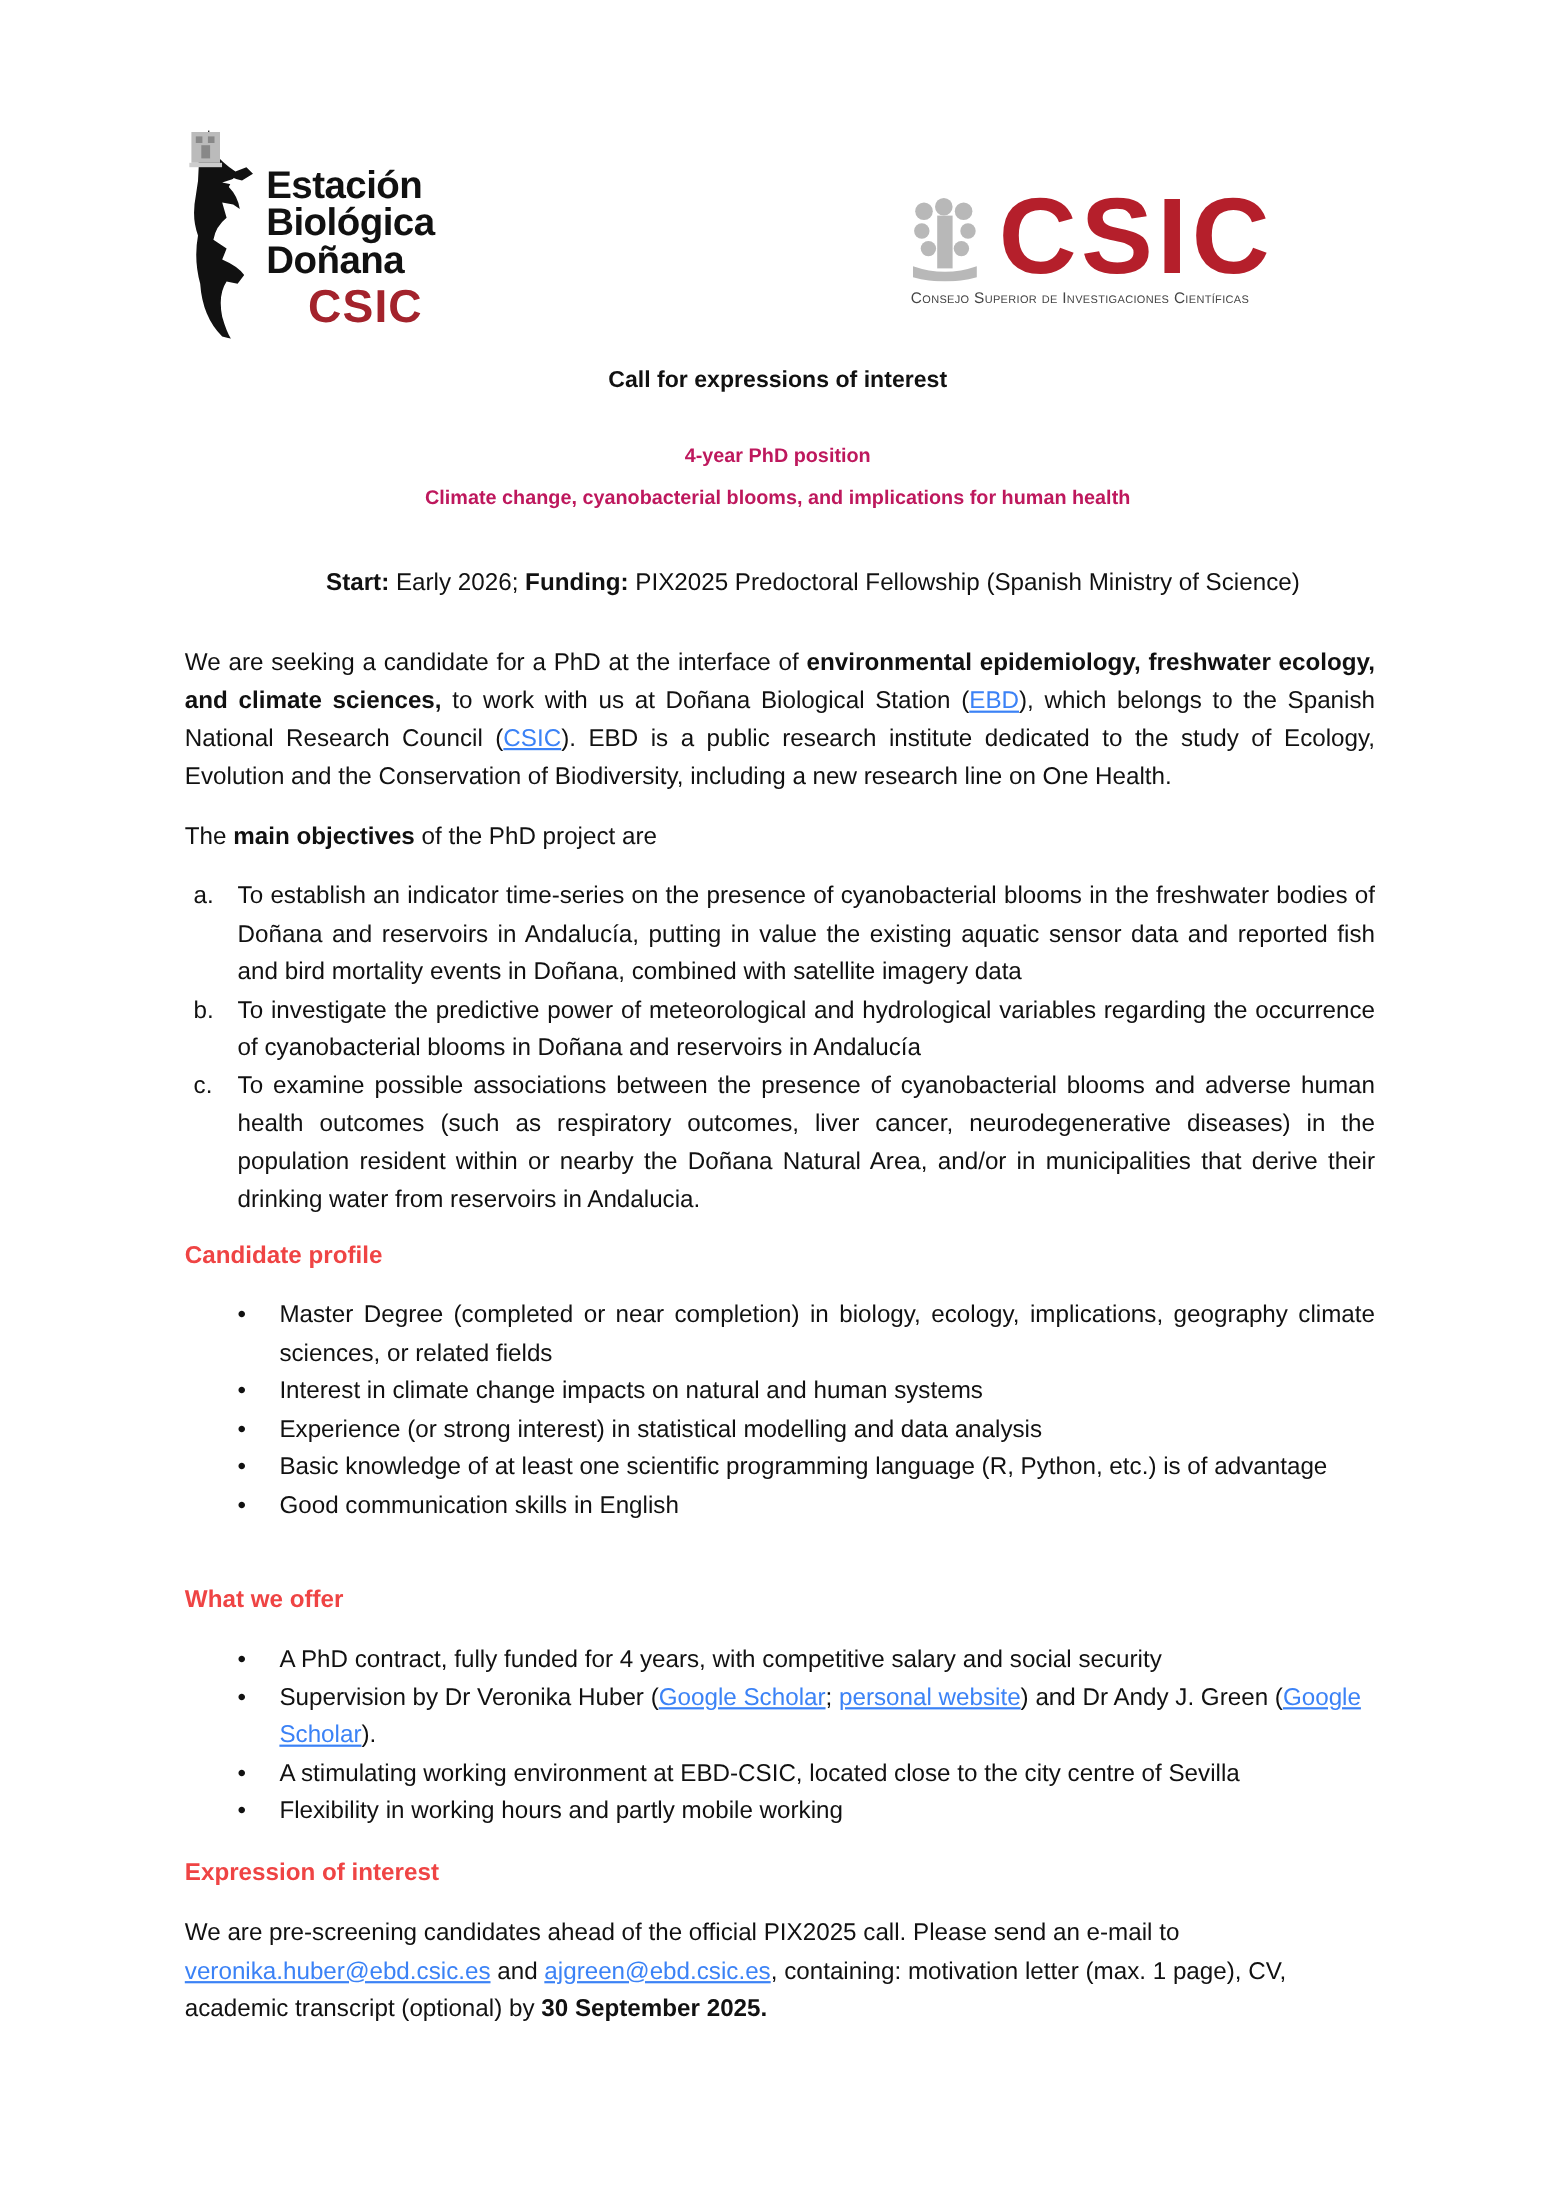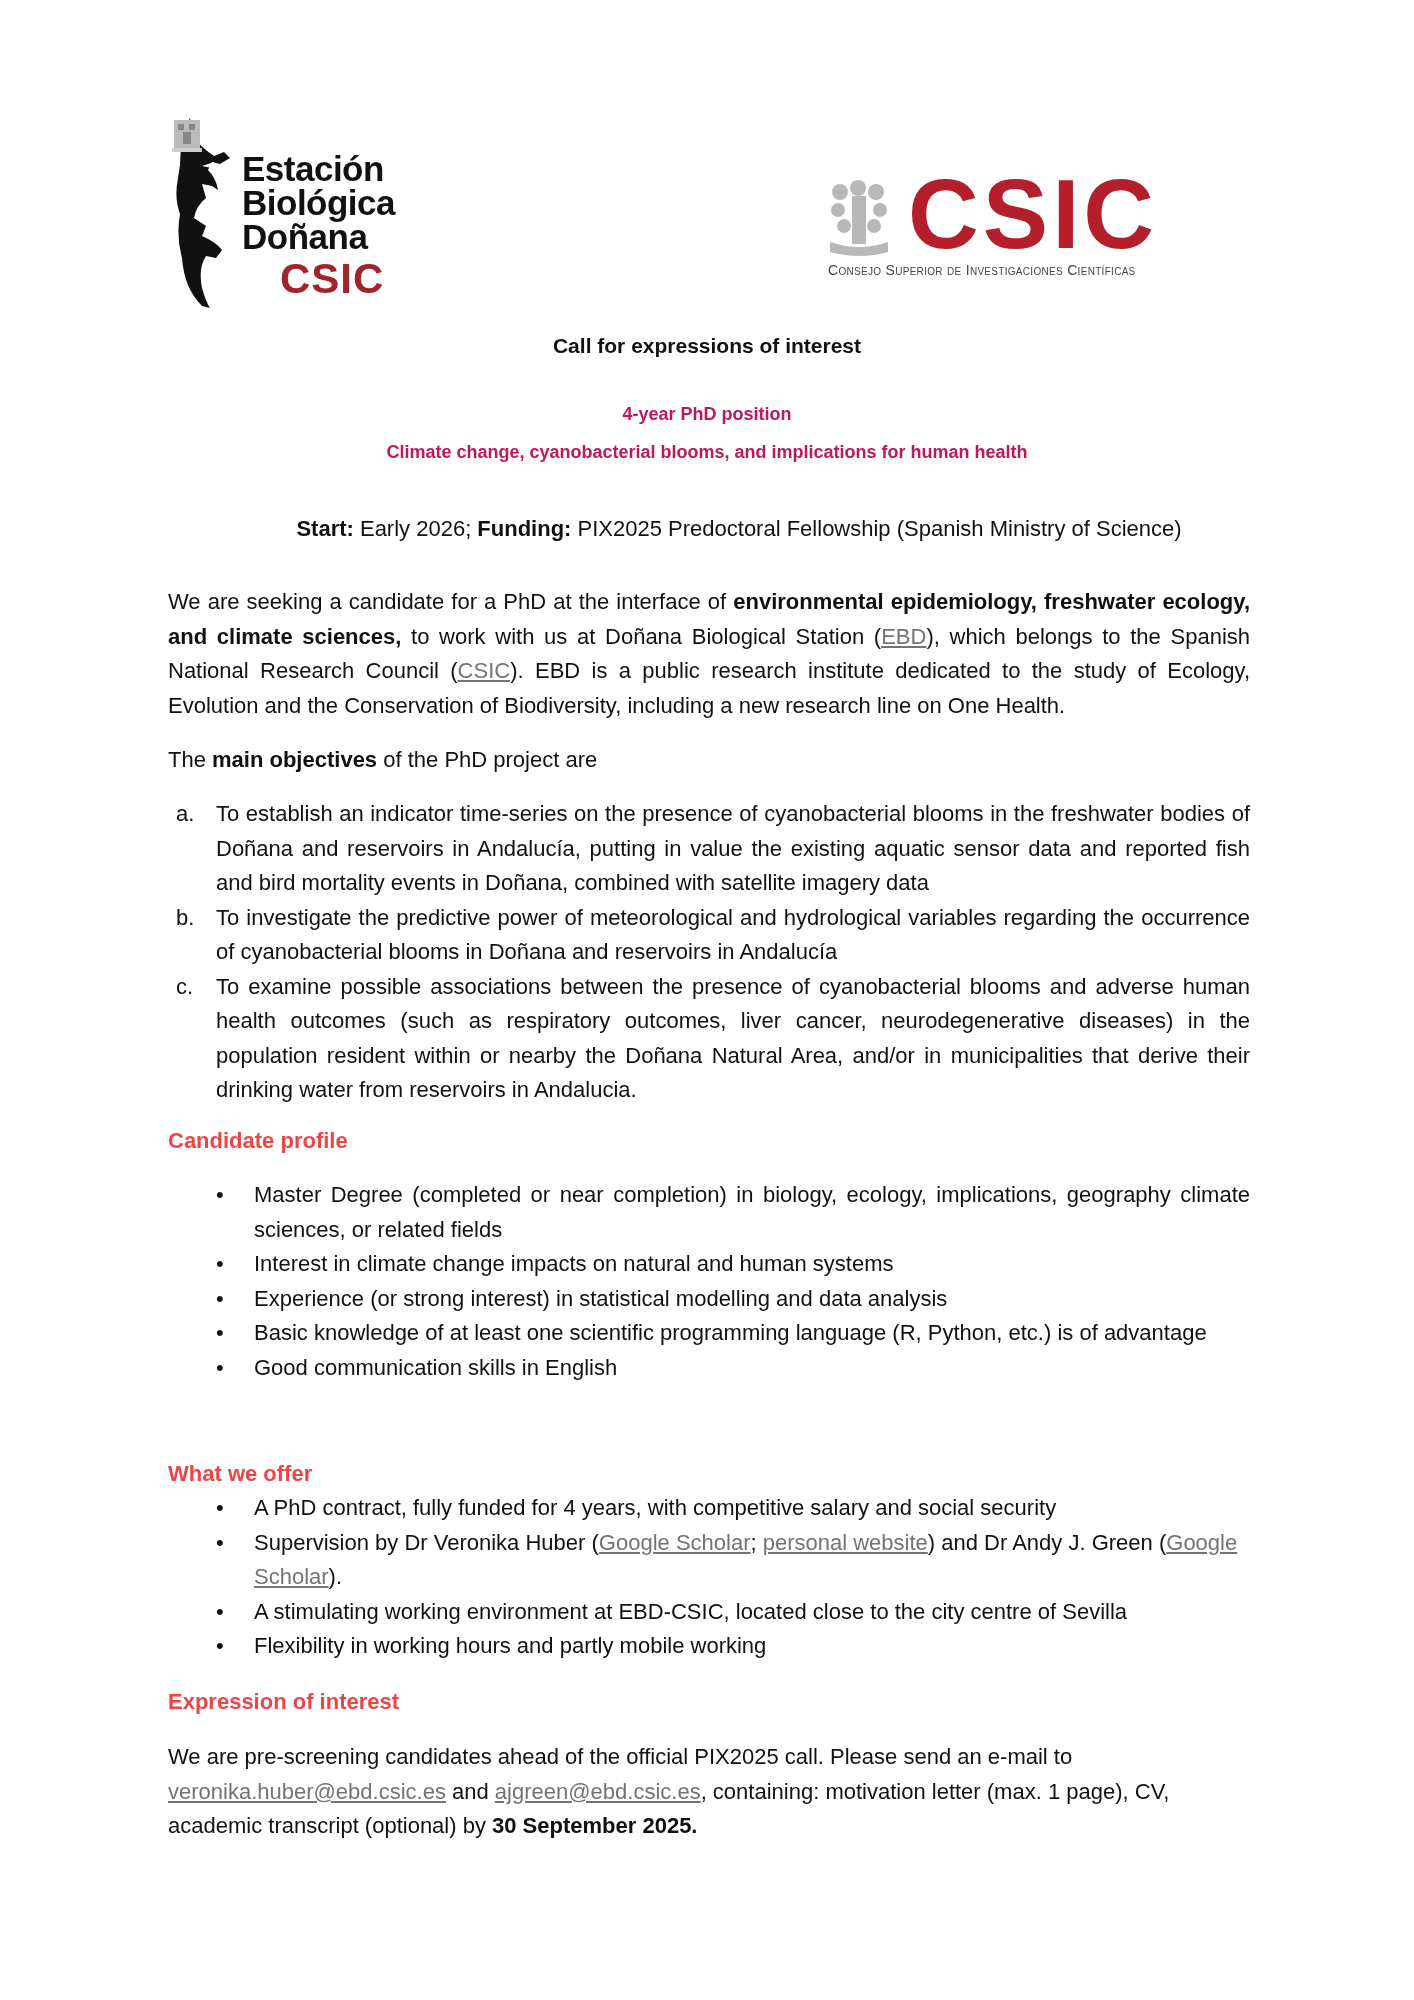--- a/index.html
+++ b/index.html
@@ -30,29 +30,29 @@
               font-weight: bold; color: #be185d; }
   .sub1 { top: 404px; }
   .sub2 { top: 442px; }
   .startline { position: absolute; left: 0; width: 1414px; top: 516px; text-align: center; font-size: 22px; color: #111; padding-left: 32px; }
   b { font-weight: bold; }
 
   .para { position: absolute; left: 168px; width: 1082px; font-size: 22px; line-height: 34.5px; color: #111;
           text-align: justify; }
   .p-intro { top: 585px; }
   .p-objectives { top: 743px; }
-  a.lnk { color: #737373; }
+  a.lnk { color: #3b82f6; }
 
   .olist { position: absolute; left: 168px; width: 1082px; top: 797px; font-size: 22px; line-height: 34.5px; margin: 0; padding: 0; list-style: none; }
   .olist li { position: relative; padding-left: 48px; text-align: justify; }
   .olist .marker { position: absolute; left: 8px; top: 0; }
 
   .heading { position: absolute; left: 168px; font-size: 22px; font-weight: bold; color: #ef4444; }
   .h-candidate { top: 1128px; }
-  .h-offer { top: 1441px; margin-top: 20px; }
+  .h-offer { top: 1441px; }
   .h-expr { top: 1689px; }
 
   .blist { position: absolute; left: 168px; width: 1082px; font-size: 22px; line-height: 34.5px; margin: 0; padding: 0; list-style: none; }
   .blist li { position: relative; padding-left: 86px; text-align: justify; }
   .blist .bullet { position: absolute; left: 48px; top: 0; }
   .bl-candidate { top: 1178px; }
   .bl-offer { top: 1491px; }
 
   .p-expr { top: 1740px; text-align: left; }
 </style>

